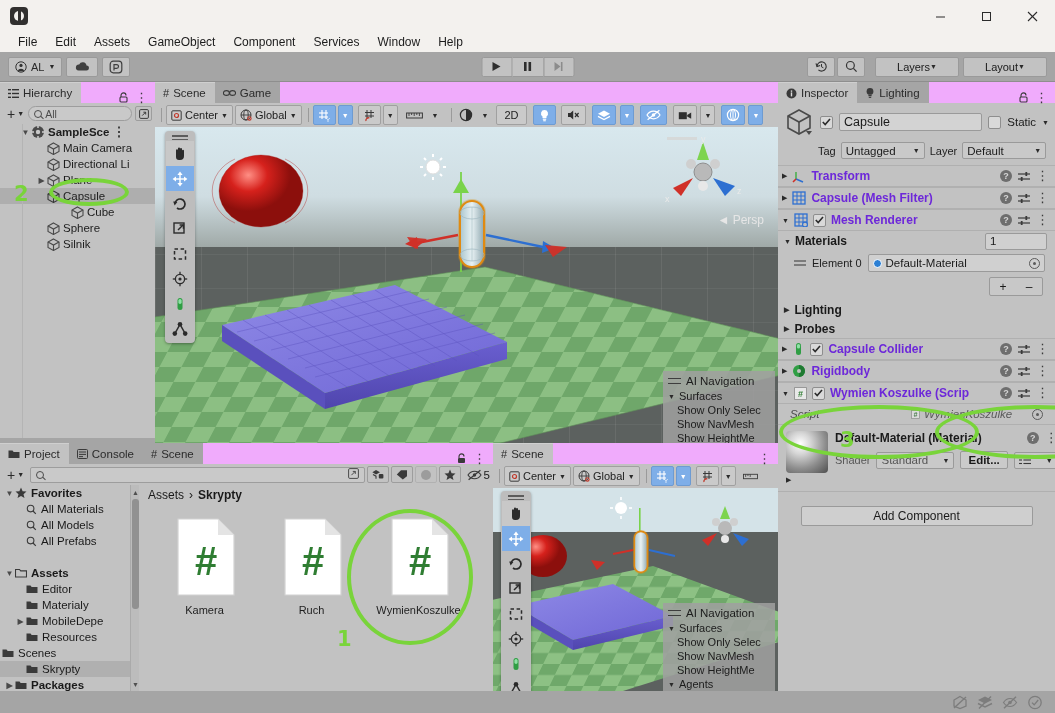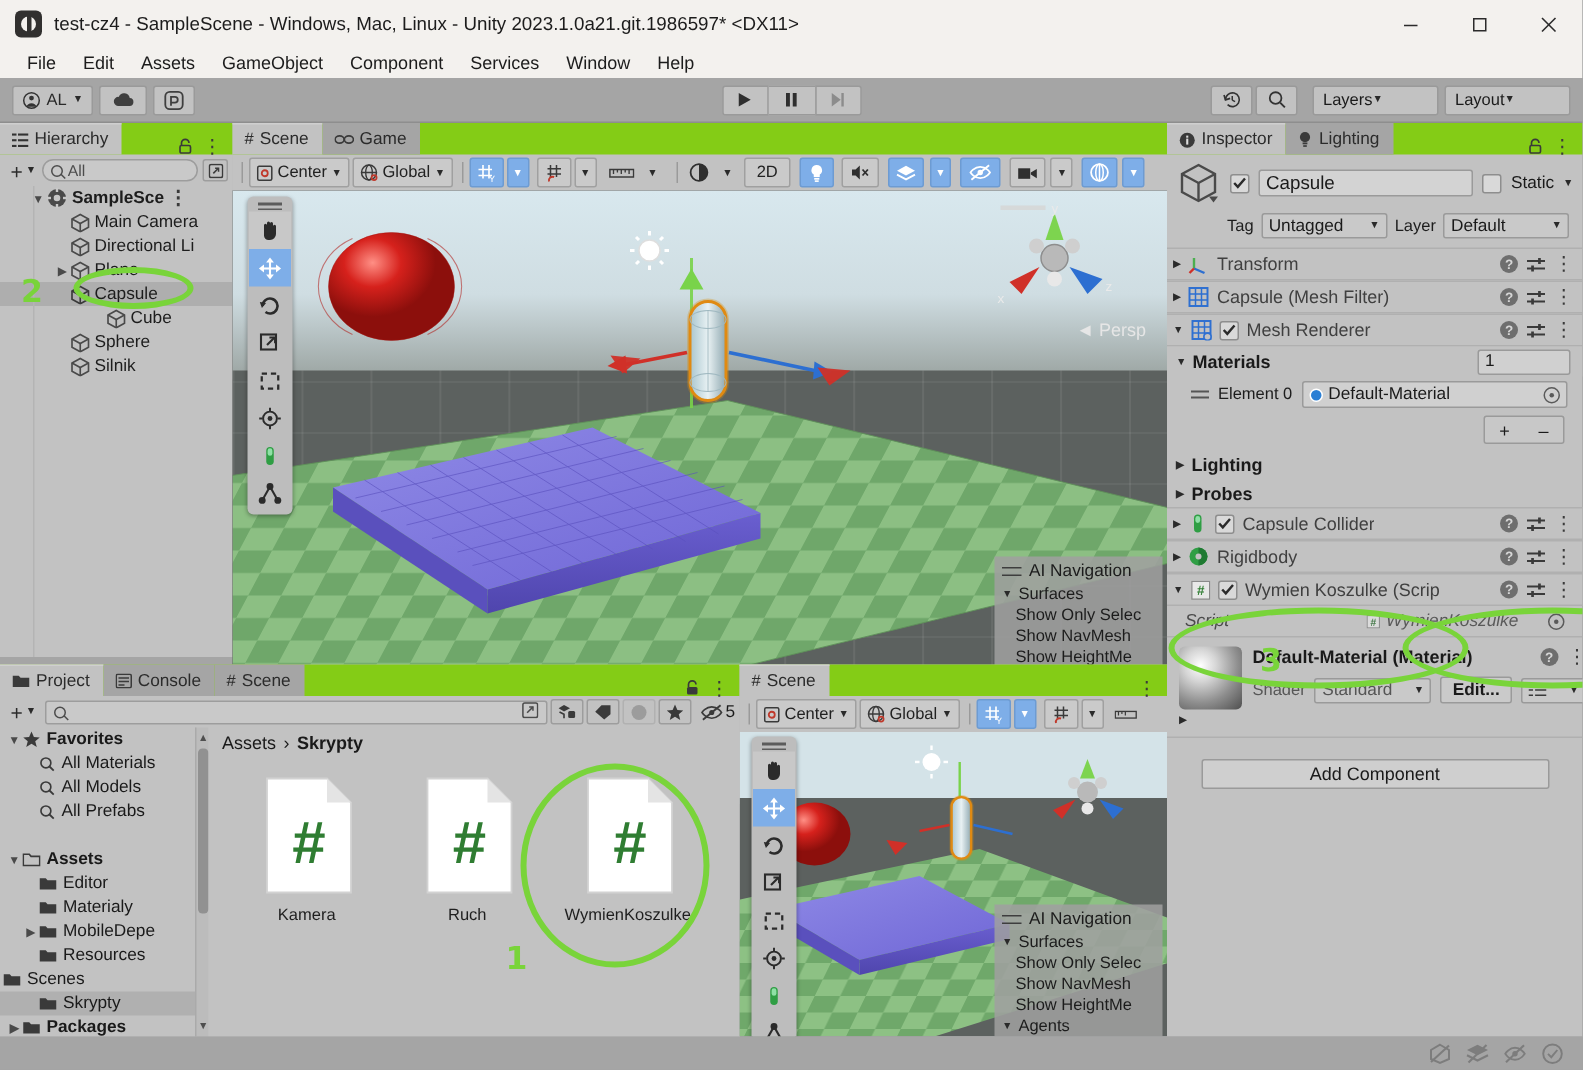--- a/index.html
+++ b/index.html
@@ -57,25 +57,25 @@
   }
   .tb-center { position:absolute; left:50%; transform:translateX(-50%); display:flex; }
   .play-btn { width:31px; height:20px; background:#c2c2c2; border:1px solid #9a9a9a;
     display:flex; align-items:center; justify-content:center; }
   .play-btn.mid { border-left:none; border-right:none; }
   .play-btn.first { border-radius:2px 0 0 2px; }
   .play-btn.last { border-radius:0 2px 2px 0; color:#8c8c8c; }
   .tb-right { margin-left:auto; display:flex; align-items:center; }
   .tb-drop { height:20px; min-width:84px; background:#c2c2c2; border:1px solid #9a9a9a;
     border-radius:2px; display:flex; align-items:center; padding:0 6px; font-size:11px;
-    margin-left:4px; justify-content:flex-start; }
+    margin-left:4px; justify-content:center; }
 
   
   .panel { position:absolute; background:#c2c2c2; }
-  .panel-tabs { height:21px; background:#84cc16; display:flex; align-items:flex-end; position:relative; }
+  .panel-tabs { height:21px; background:#f0abfc; display:flex; align-items:flex-end; position:relative; }
   .ptab {
     height:21px; display:flex; align-items:center; gap:4px; padding:0 9px 0 8px;
     font-size:11.5px; color:#2b2b2b; background:#a5a5a5;
   }
   .ptab.active { background:#c2c2c2; border-top:1px solid #cfcfcf; }
   .ptab-icons { margin-left:auto; display:flex; align-items:center; gap:7px; padding-right:7px; }
   .kebab { font-size:13px; line-height:10px; letter-spacing:0; color:#3a3a3a; }
 
   
   #hierarchy { left:0; top:82px; width:155px; height:356px; }
@@ -154,21 +154,21 @@
     font-size:12.5px; padding:0 4px; display:flex; align-items:center; }
   .static-lbl { font-size:11.5px; }
   .insp-row2 { display:flex; align-items:center; gap:5px; margin-top:5px; padding-left:34px; }
   .lbl { font-size:11px; color:#1d1d1d; }
   .dd { height:17px; background:#c9c9c9; border:1px solid #9a9a9a; border-radius:2px;
     display:flex; align-items:center; justify-content:space-between; padding:0 4px; font-size:11.5px; gap:8px; }
   .comp-row {
     height:22px; display:flex; align-items:center; gap:5px; padding:0 6px 0 4px;
     background:#c2c2c2; border-top:1px solid #b0b0b0; border-bottom:1px solid #b0b0b0;
   }
-  .comp-row .title { font-weight:normal; font-size:12px; color:#404040; white-space:nowrap; overflow:hidden; }
+  .comp-row .title { font-weight:bold; font-size:12px; color:#6d28d9; white-space:nowrap; overflow:hidden; }
   .comp-icons { margin-left:auto; display:flex; align-items:center; gap:6px; flex:none; }
   .help-ico { width:12px; height:12px; border-radius:50%; background:#6e6e6e; color:#d6d6d6;
     font-size:9px; display:flex; align-items:center; justify-content:center; font-weight:bold; }
   .pset-ico { width:12px; height:11px; }
   .sub-head { height:20px; display:flex; align-items:center; gap:4px; padding-left:6px;
     font-weight:bold; font-size:12px; background:#c2c2c2; }
   .elem-row { display:flex; align-items:center; gap:6px; padding:3px 10px 3px 16px; }
   .elem-field { flex:1; height:18px; background:#d0d0d0; border:1px solid #9a9a9a; border-radius:2px;
     display:flex; align-items:center; gap:4px; padding:0 4px; font-size:11.5px; }
   .blue-dot { width:9px; height:9px; border-radius:50%; background:#2b7fd4; border:1.5px solid #fff; flex:none; }
@@ -231,21 +231,20 @@
   .annot-ellipse { position:absolute; border:4px solid #79d43a; border-radius:50%; pointer-events:none; }
   .annot-num { position:absolute; color:#79d43a; font-weight:bold; font-family:"DejaVu Sans", sans-serif; pointer-events:none; }
 </style>
 </head>
 <body>
 
 <div id="app">
 
   <div class="titlebar">
     <div class="logo"></div>
-    <div class="title-text">test-cz4 - SampleScene - Windows, Mac, Linux - Unity 2023.1.0a21.git.1986597* &lt;DX11&gt;</div>
     <div class="win-buttons">
       <div class="win-btn">
         <svg width="11" height="11" viewBox="0 0 11 11">
             <line x1="1" y1="6" x2="10" y2="6" stroke="#2b2b2b" stroke-width="1"></line>
           </svg>
       </div>
       <div class="win-btn">
         <svg width="11" height="11" viewBox="0 0 11 11">
             <rect x="1.5" y="1.5" width="8" height="8" fill="none" stroke="#2b2b2b" stroke-width="1"></rect>
           </svg>

